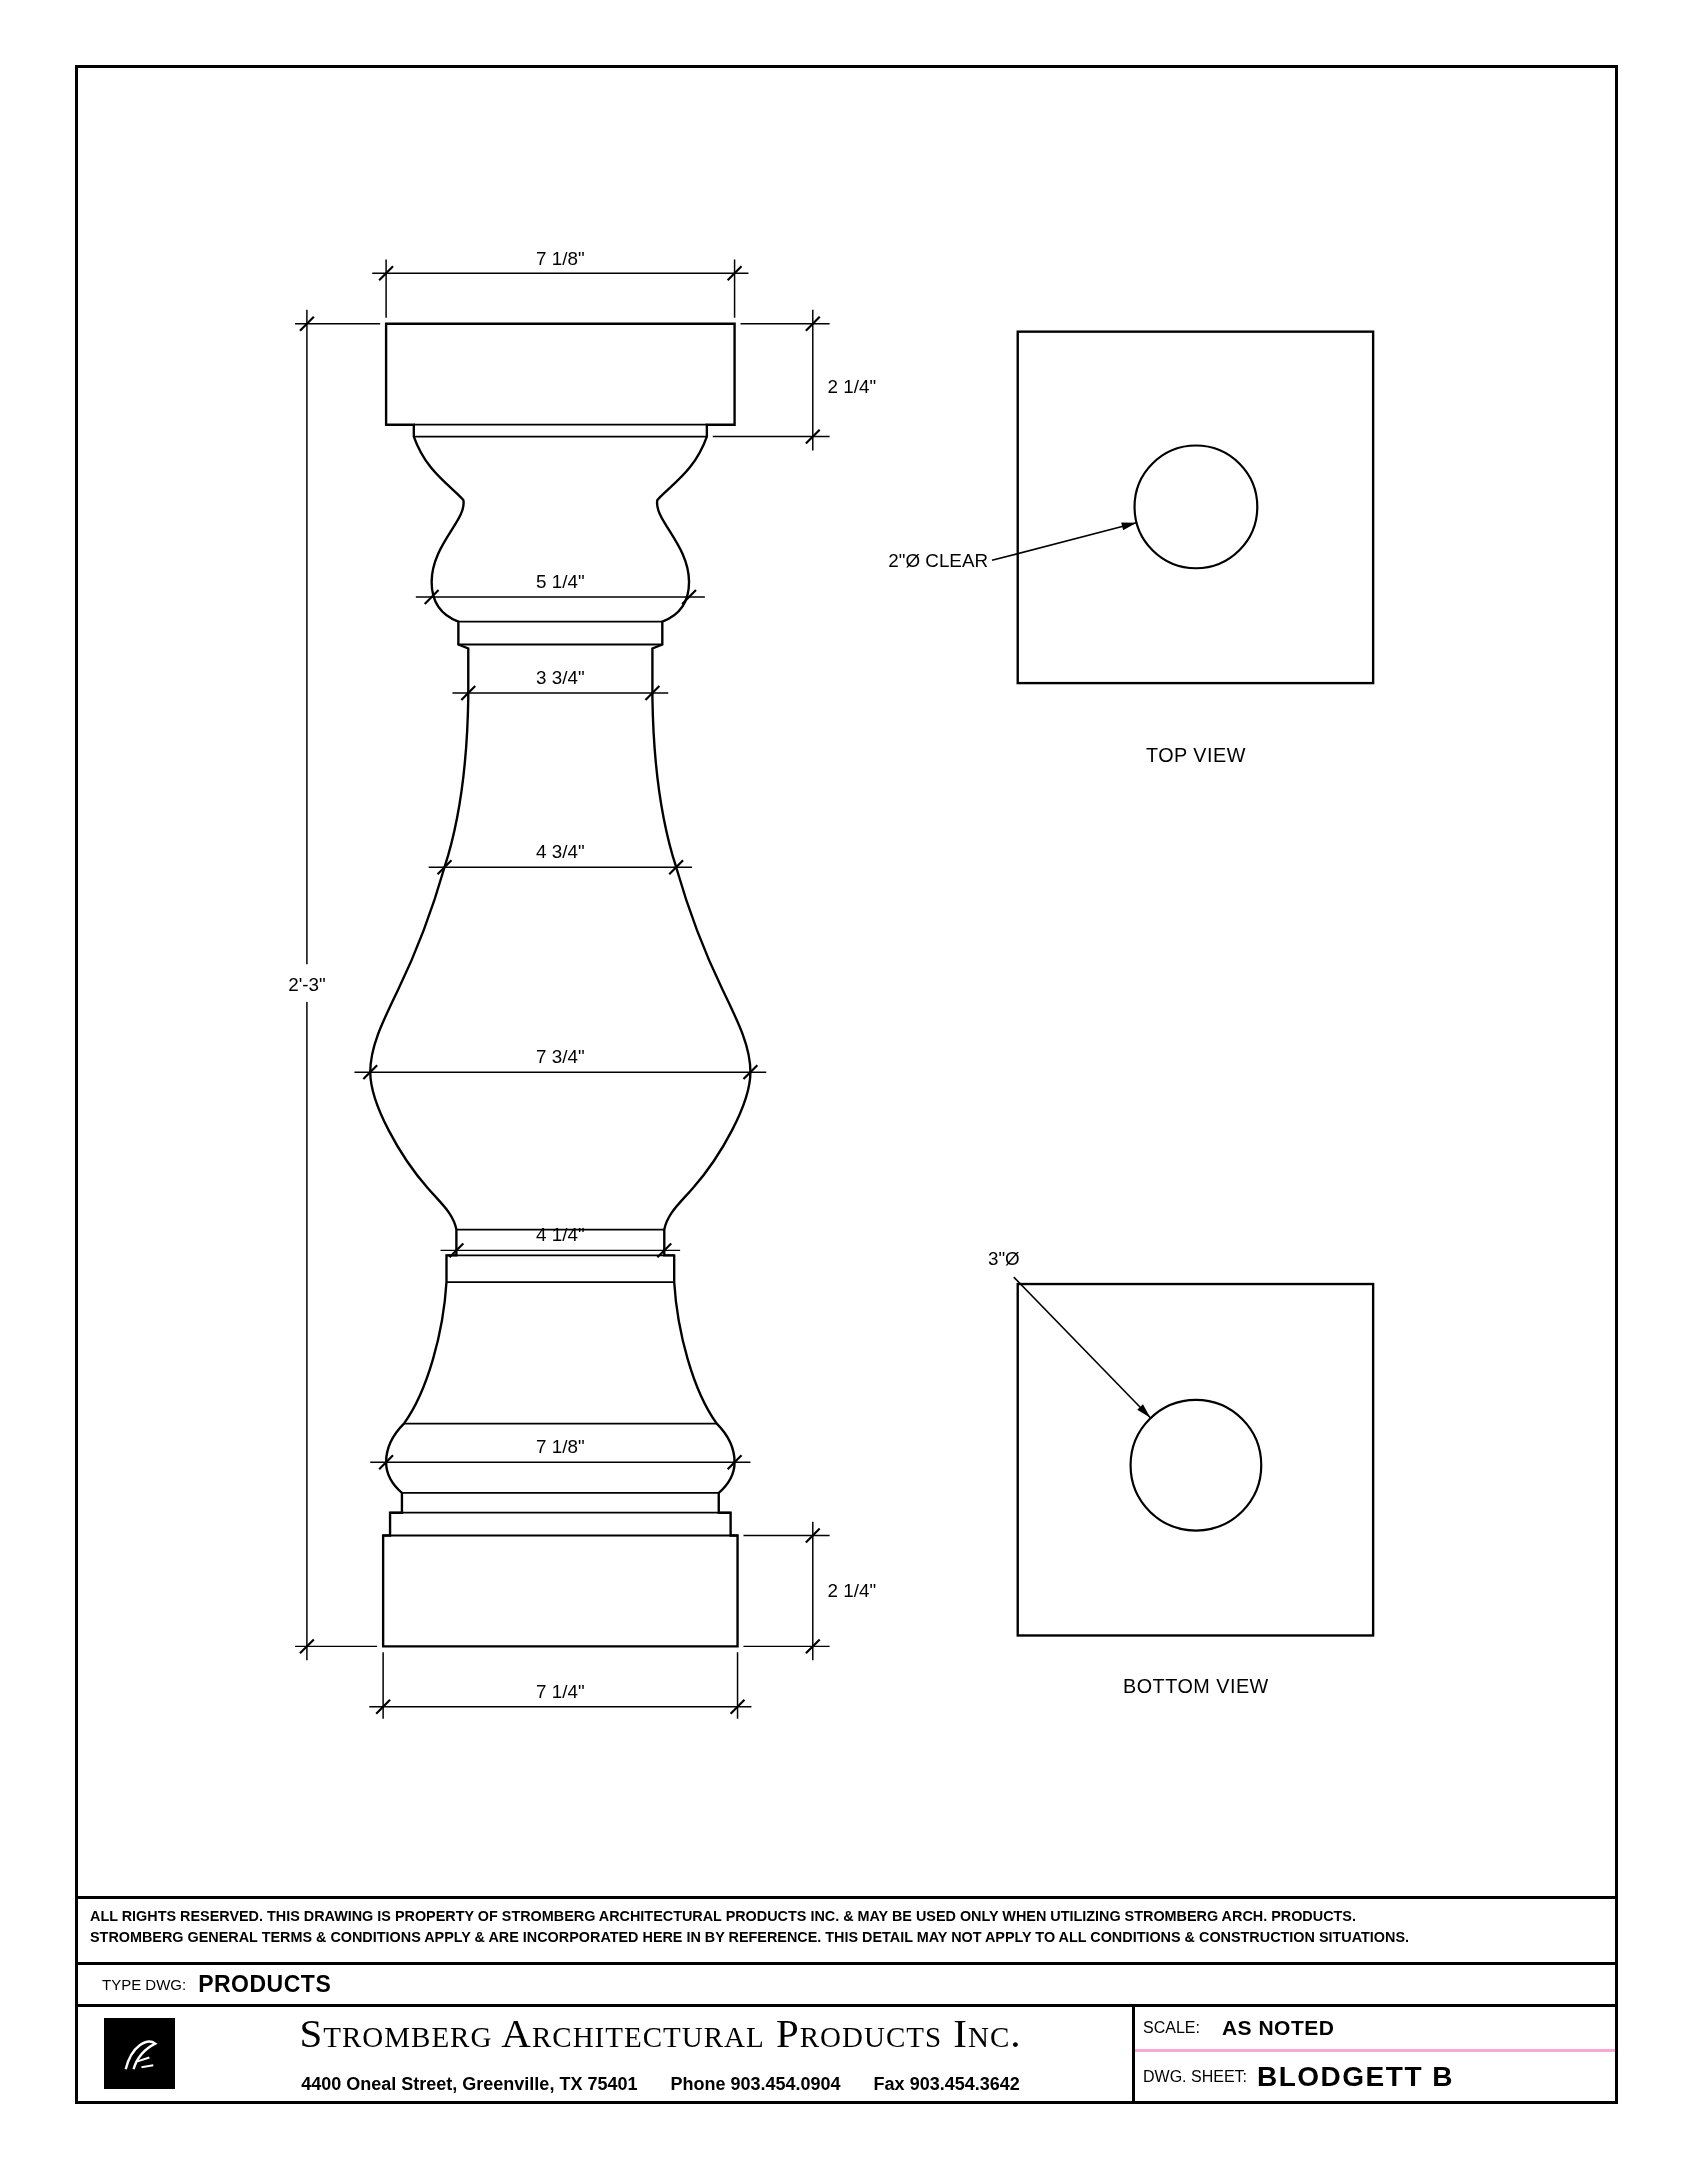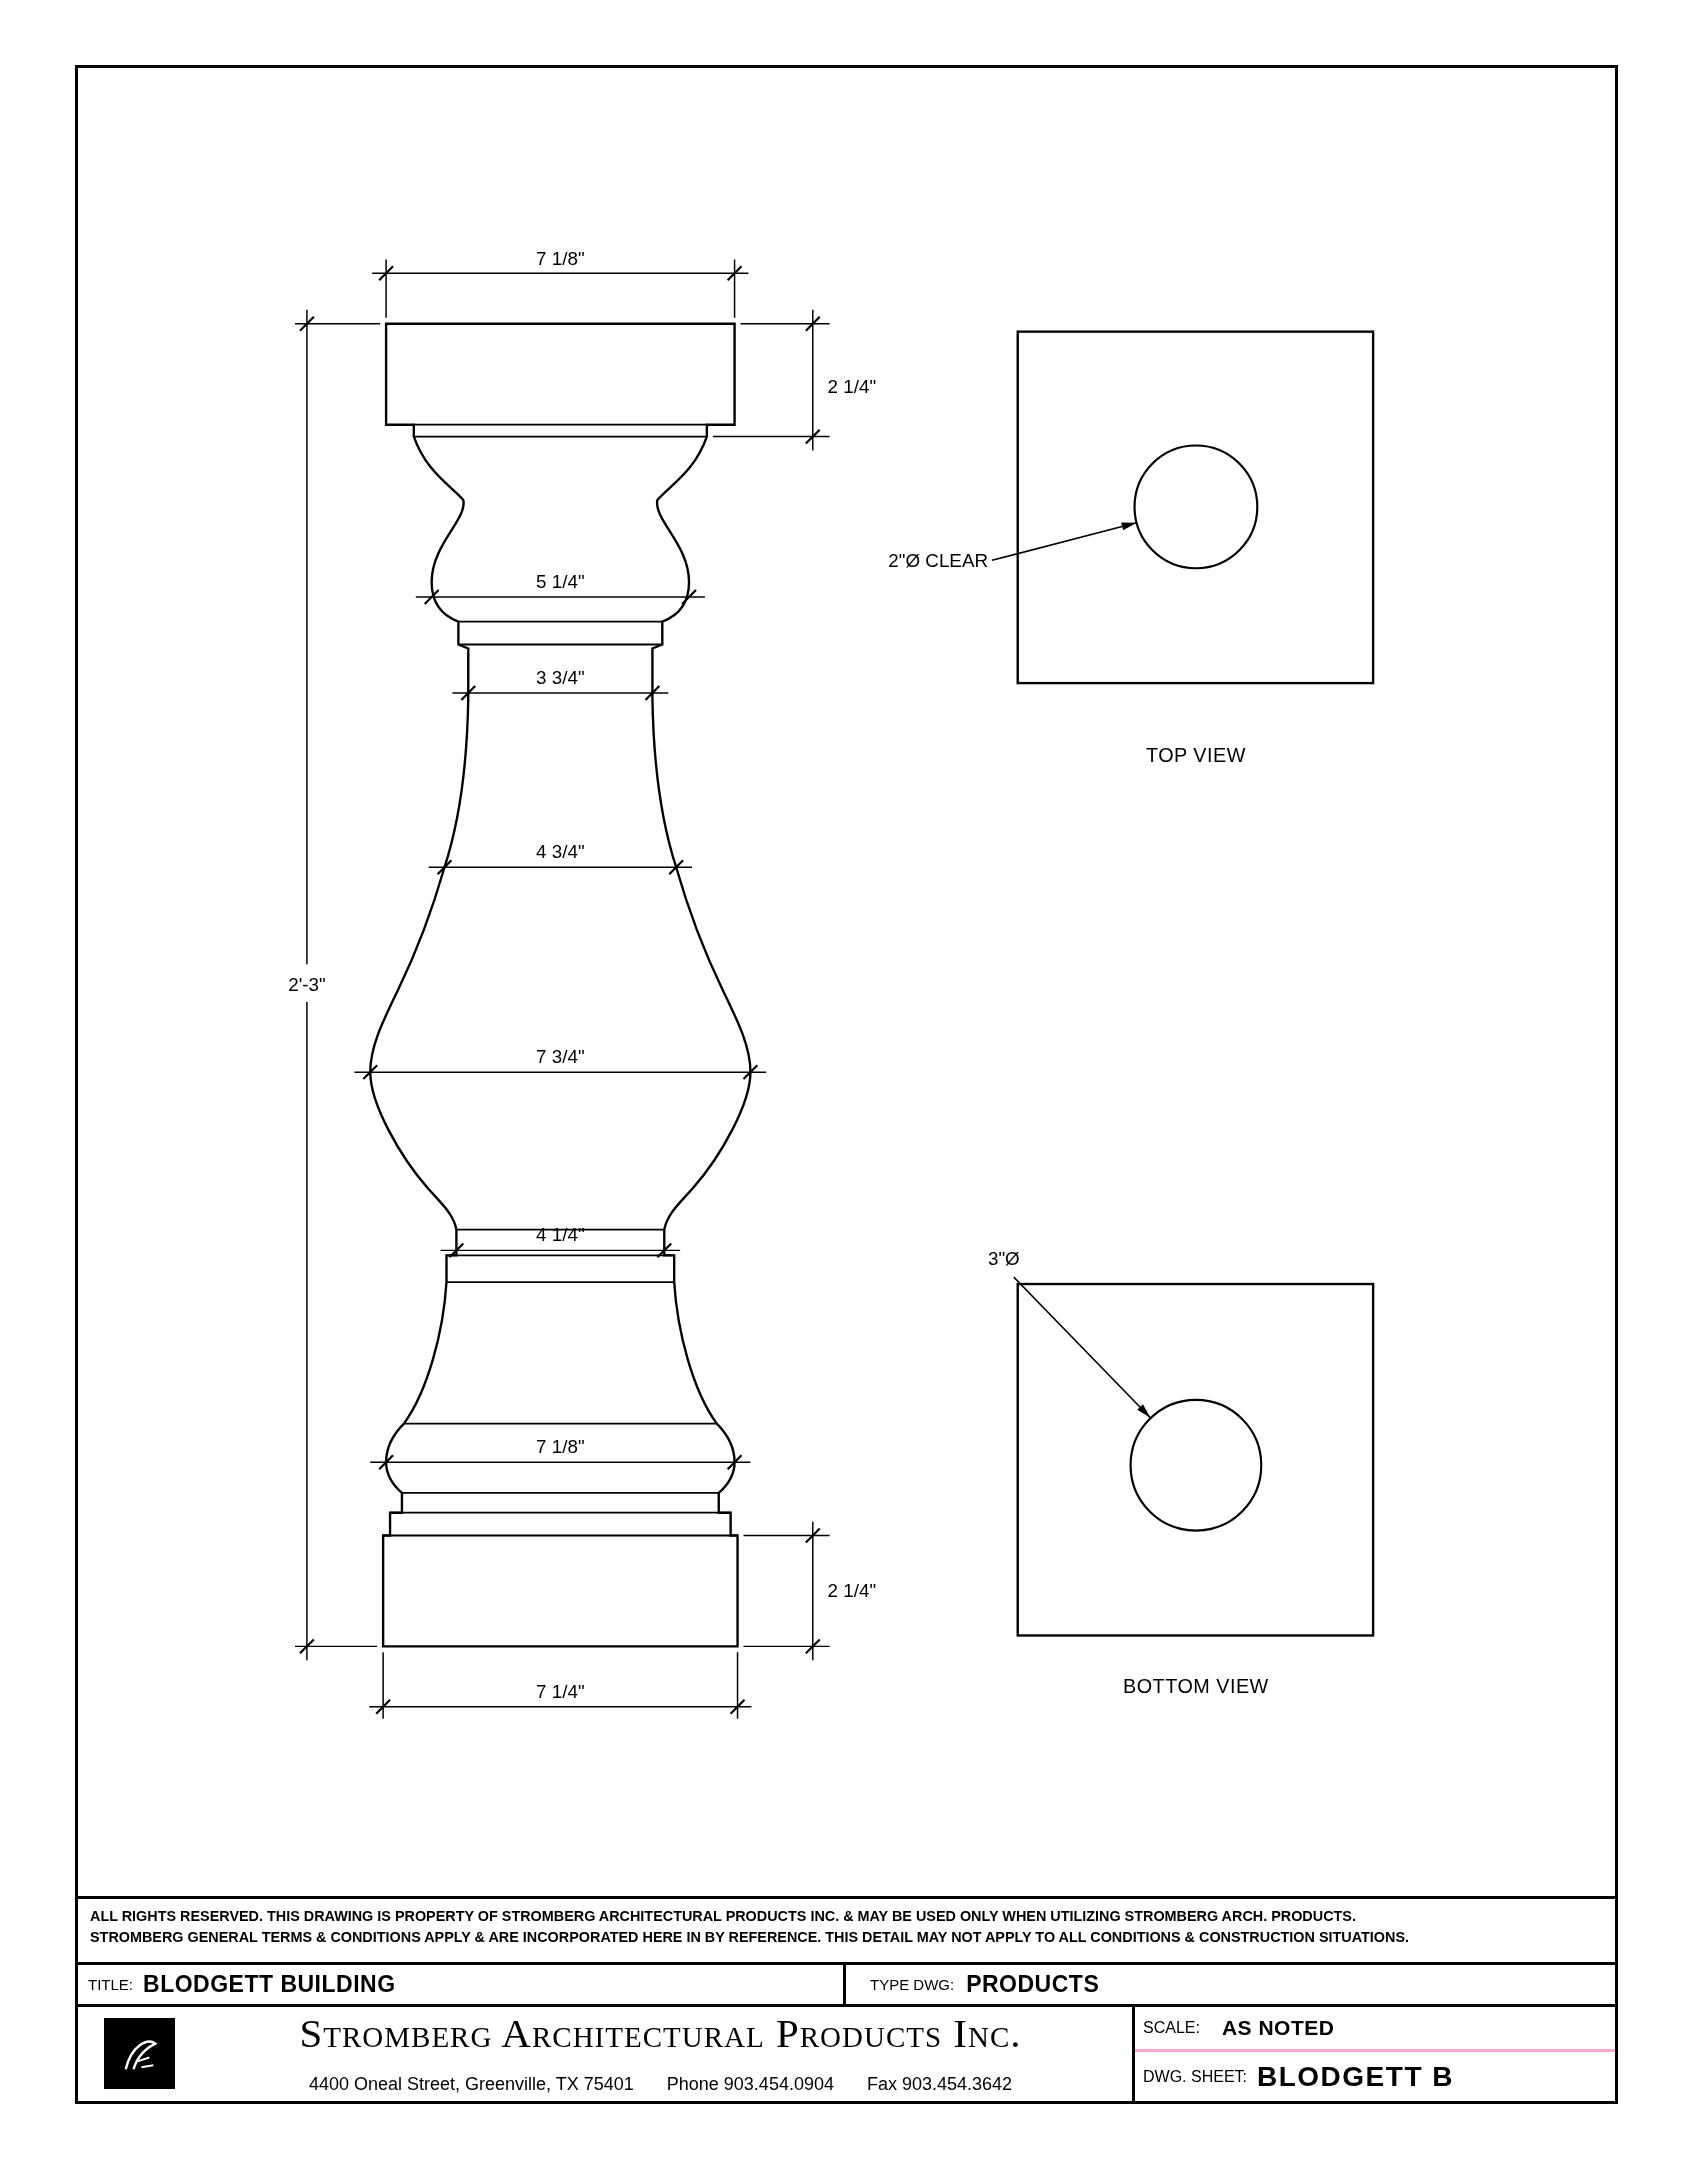--- a/index.html
+++ b/index.html
@@ -22,21 +22,21 @@
   .tb-type-cell{flex:1;display:flex;align-items:center;padding-left:24px;gap:12px;}
   .tb-lbl{font-size:15px;}
   .tb-val{font-size:23px;font-weight:bold;letter-spacing:0.5px;}
   .tb-bottom-row{position:absolute;left:12px;right:0;bottom:0;height:94px;display:flex;}
   .tb-company-cell{width:1042px;border-right:3px solid #000;position:relative;}
   .tb-logo{position:absolute;left:14px;top:11px;width:71px;height:71px;}
   .tb-company-name{position:absolute;left:99px;right:0;top:2px;text-align:center;
       font-family:"Liberation Serif",serif;font-variant:small-caps;
       font-size:41px;letter-spacing:1px;white-space:nowrap;}
   .tb-company-address{position:absolute;left:99px;right:0;bottom:6px;text-align:center;
-      font-size:18px;font-weight:normal;white-space:nowrap;}
+      font-size:18px;font-weight:bold;white-space:nowrap;}
   .tb-company-address span{margin:0 14px;}
   .tb-right-col{flex:1;display:flex;flex-direction:column;}
   .tb-scale-row{height:42px;border-bottom:3px solid #f9a8d4;display:flex;
       align-items:center;padding-left:8px;gap:22px;text-align:right;}
   .tb-sheet-row{flex:1;display:flex;align-items:center;padding-left:8px;gap:10px;}
   .tb-small-lbl{font-size:16px;}
   .tb-scale-val{font-size:21px;font-weight:bold;letter-spacing:0.5px;}
   .tb-sheet-val{font-size:28px;font-weight:bold;letter-spacing:1.5px;}
 </style>
 </head>
@@ -187,24 +187,20 @@
   </svg>
 
   <div class="frame">
 
     <div class="tb-disclaimer">
       <div>ALL RIGHTS RESERVED. THIS DRAWING IS PROPERTY OF STROMBERG ARCHITECTURAL PRODUCTS INC. &amp; MAY BE USED ONLY WHEN UTILIZING STROMBERG ARCH. PRODUCTS.</div>
       <div>STROMBERG GENERAL TERMS &amp; CONDITIONS APPLY &amp; ARE INCORPORATED HERE IN BY REFERENCE. THIS DETAIL MAY NOT APPLY TO ALL CONDITIONS &amp; CONSTRUCTION SITUATIONS.</div>
     </div>
 
     <div class="tb-title-row">
-      <div class="tb-title-cell">
-        <span class="tb-lbl">TITLE:</span>
-        <span class="tb-val">BLODGETT BUILDING</span>
-      </div>
       <div class="tb-type-cell">
         <span class="tb-lbl">TYPE DWG:</span>
         <span class="tb-val">PRODUCTS</span>
       </div>
     </div>
 
     <div class="tb-bottom-row">
       <div class="tb-company-cell">
         <svg class="tb-logo" viewBox="0 0 72 72" xmlns="http://www.w3.org/2000/svg">
           <rect x="0" y="0" width="72" height="72" fill="#000"></rect>

